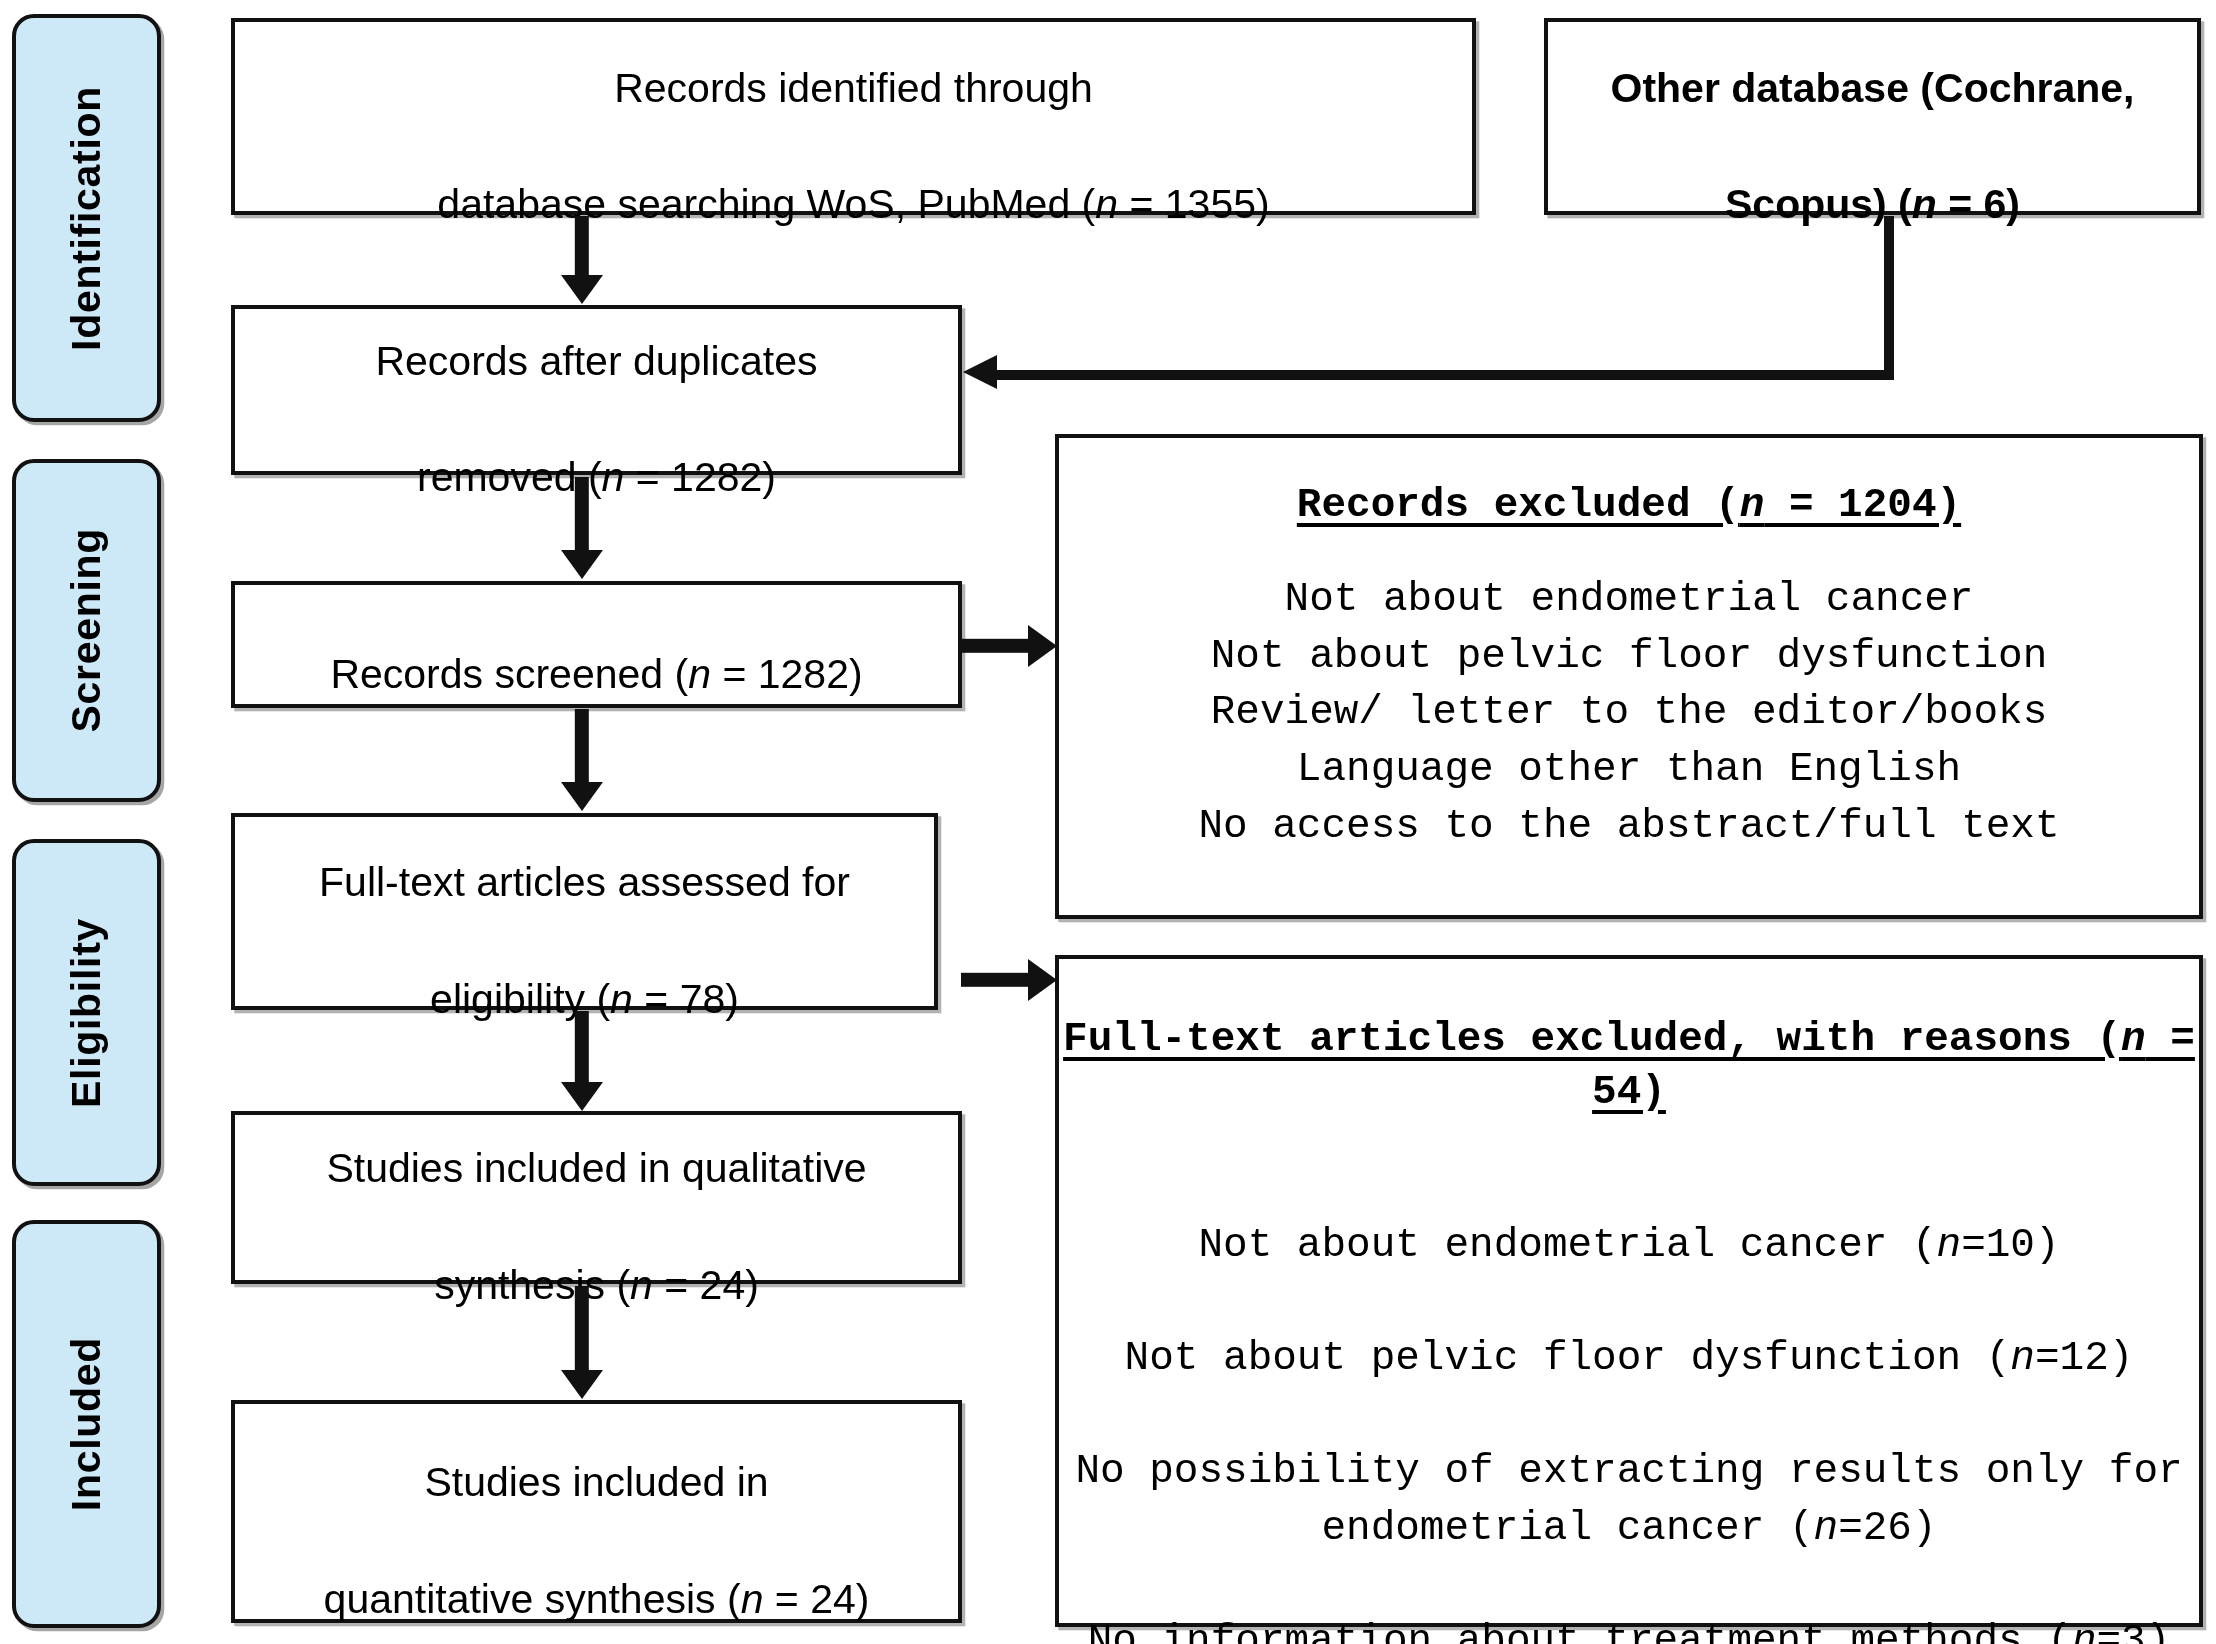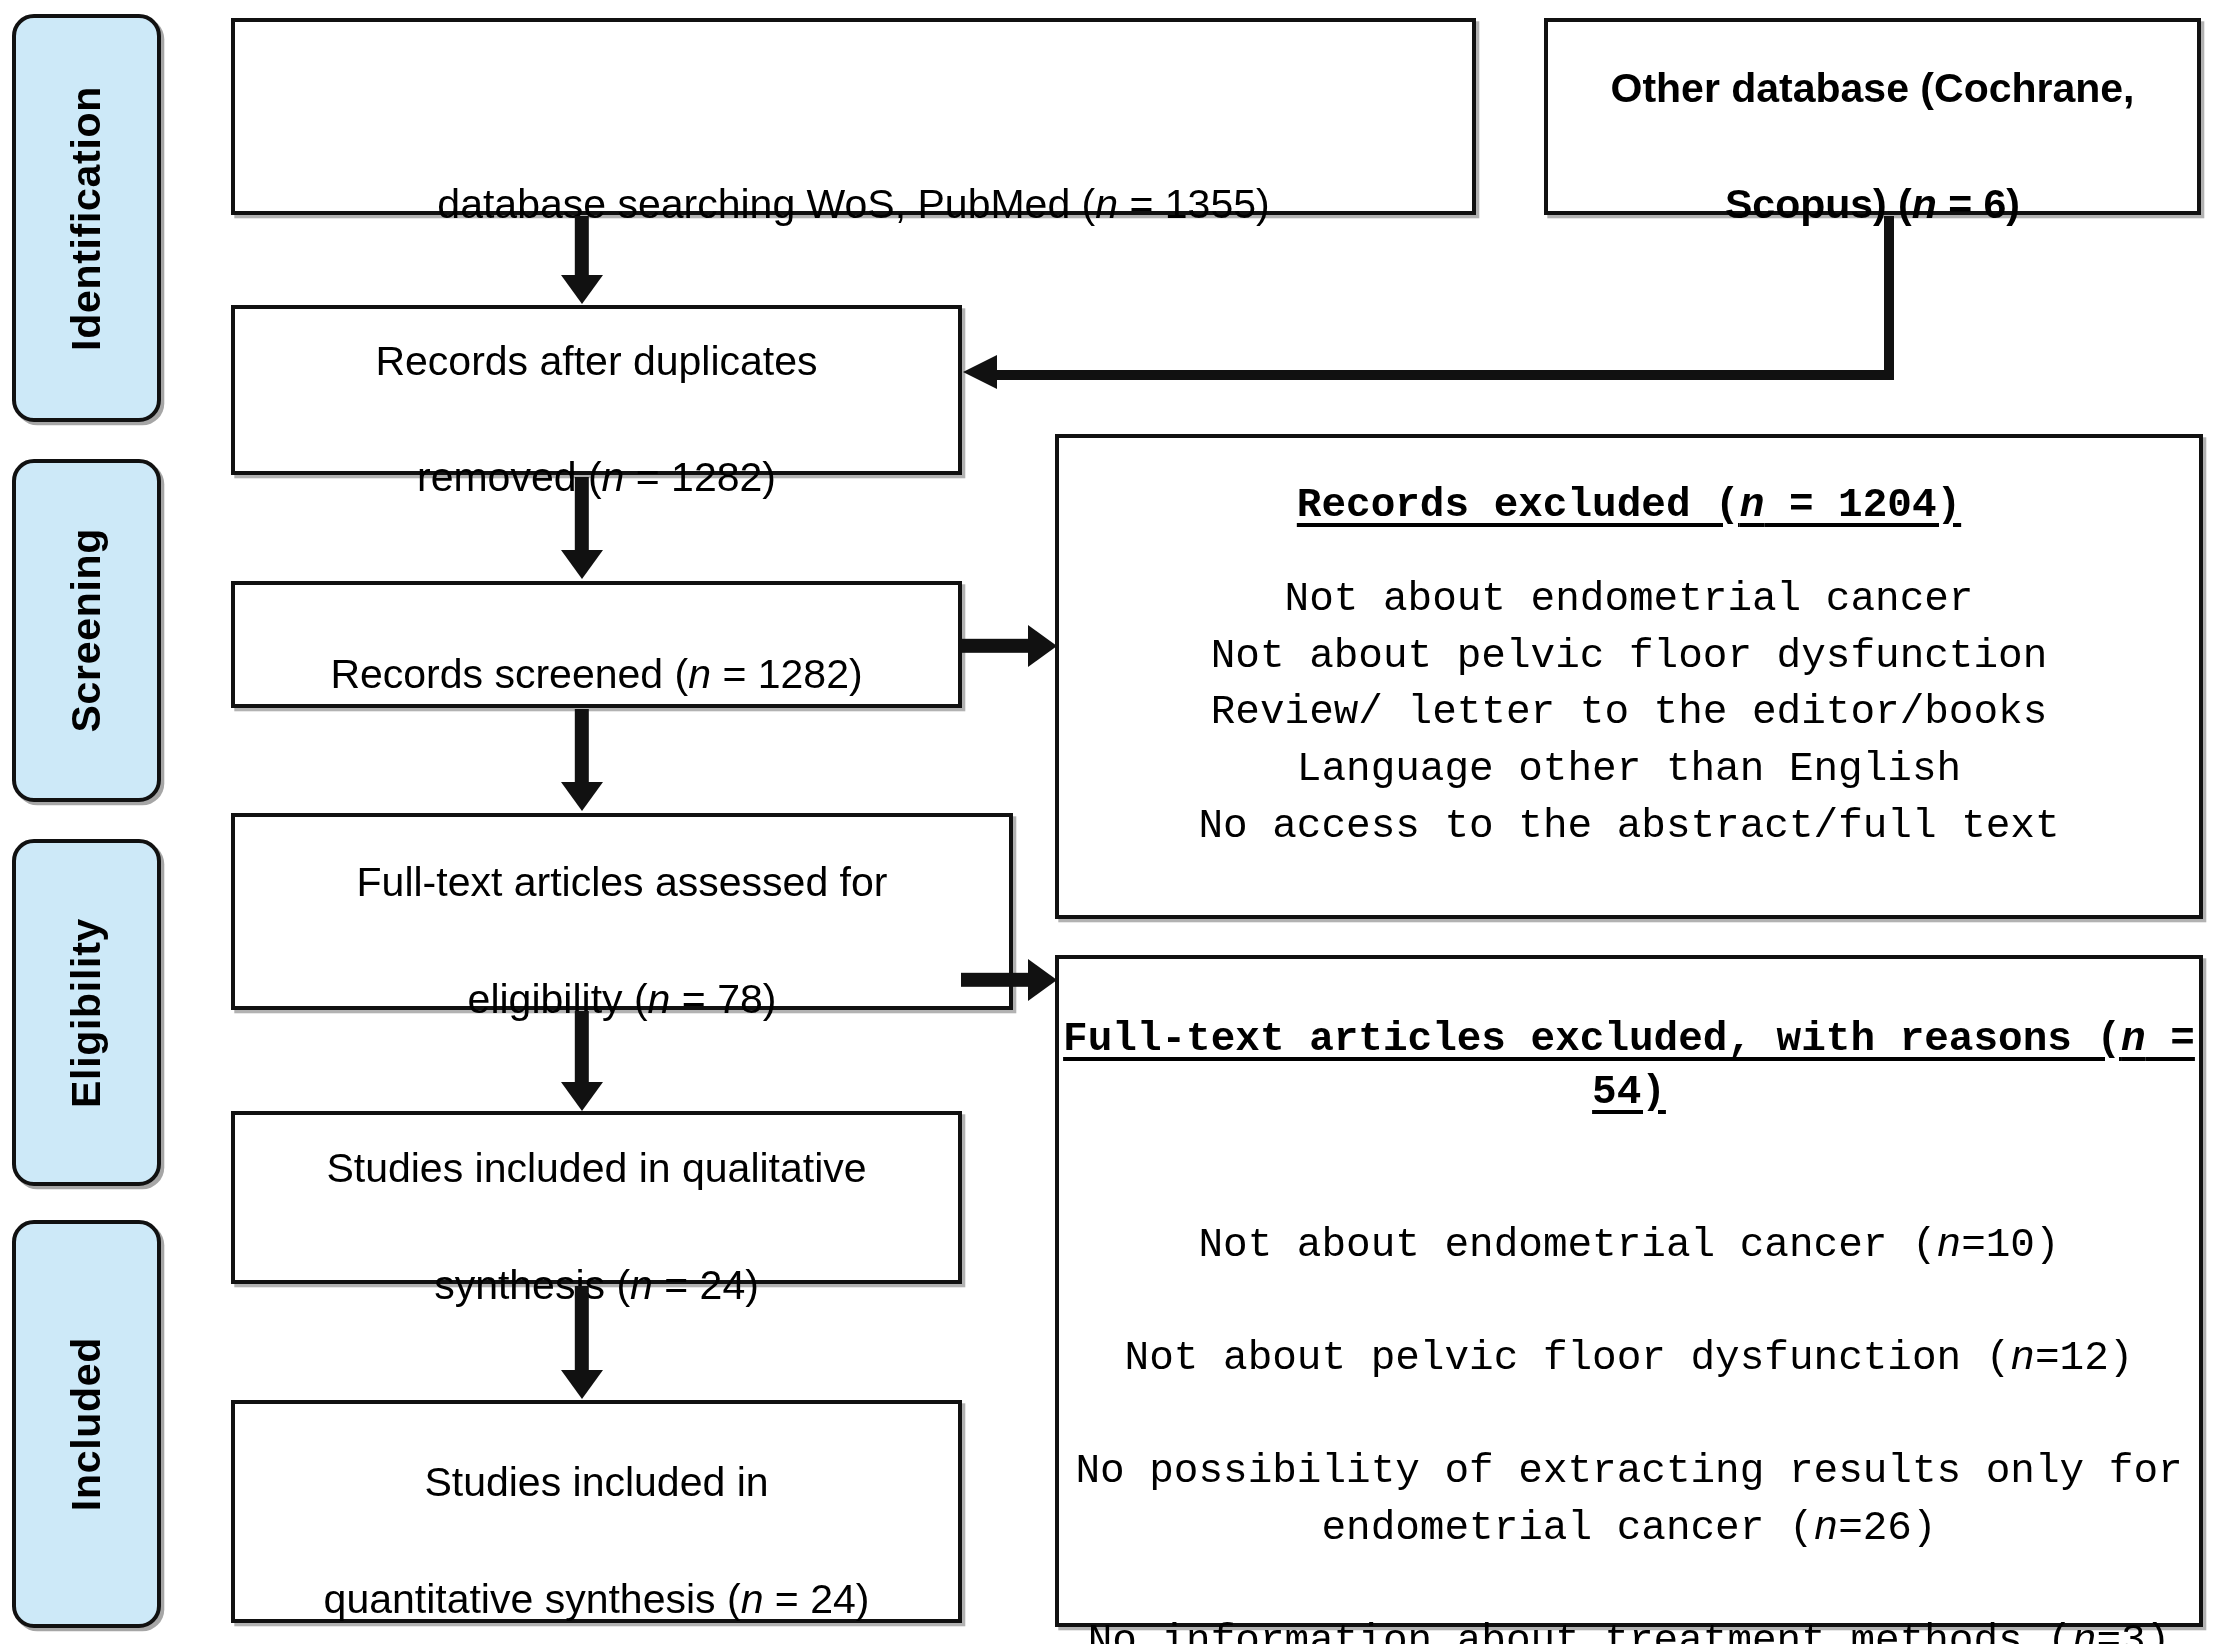--- a/index.html
+++ b/index.html
@@ -138,21 +138,21 @@
   <div class="stage-tab" style="left:11.8px; top:839px; width:149px; height:347px;">
     <span class="stage-label">Eligibility</span>
   </div>
 
   <div class="stage-tab" style="left:11.8px; top:1220px; width:149px; height:408px;">
     <span class="stage-label">Included</span>
   </div>
 
   <div class="flow-box" style="left:231px; top:18.3px; width:1245px; height:197px;">
     <div class="box-text">
-      <br>
+      <span>Records identified through</span><br>
       <span>database searching WoS, PubMed (</span><em>n</em><span> = 1355)</span>
     </div>
   </div>
 
   <div class="flow-box" style="left:1544px; top:18.3px; width:657px; height:197px;font-weight:bold;">
     <div class="box-text">
       <span>Other database (Cochrane,</span><br>
       <span>Scopus) (</span><em>n</em><span> = 6)</span>
     </div>
   </div>
@@ -191,21 +191,21 @@
   <div class="h-arrow" style="left:961px; top:623px; width:96px; height:46px;">
     <div class="shaft" style="width:68px;"></div>
     <div class="head"></div>
   </div>
 
   <div class="v-arrow" style="left:556px; top:709px; width:52px; height:102px;">
     <div class="shaft" style="height:75px;"></div>
     <div class="head"></div>
   </div>
 
-  <div class="flow-box" style="left:231px; top:813px; width:782px; height:197px;">
+  <div class="flow-box" style="left:231px; top:813px; width:707px; height:197px;">
     <div class="box-text">
       <span>Full-text articles assessed for</span><br>
       <span>eligibility  (</span><em>n</em><span> = 78)</span>
     </div>
   </div>
 
   <div class="h-arrow" style="left:961px; top:957px; width:96px; height:46px;">
     <div class="shaft" style="width:68px;"></div>
     <div class="head"></div>
   </div>

